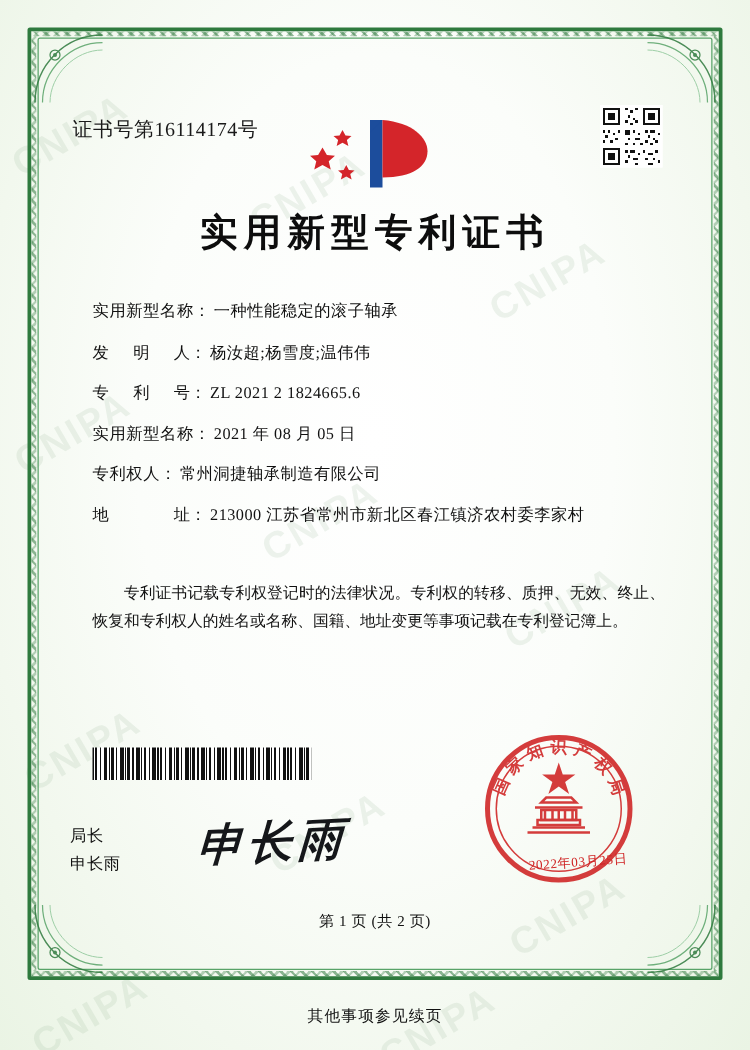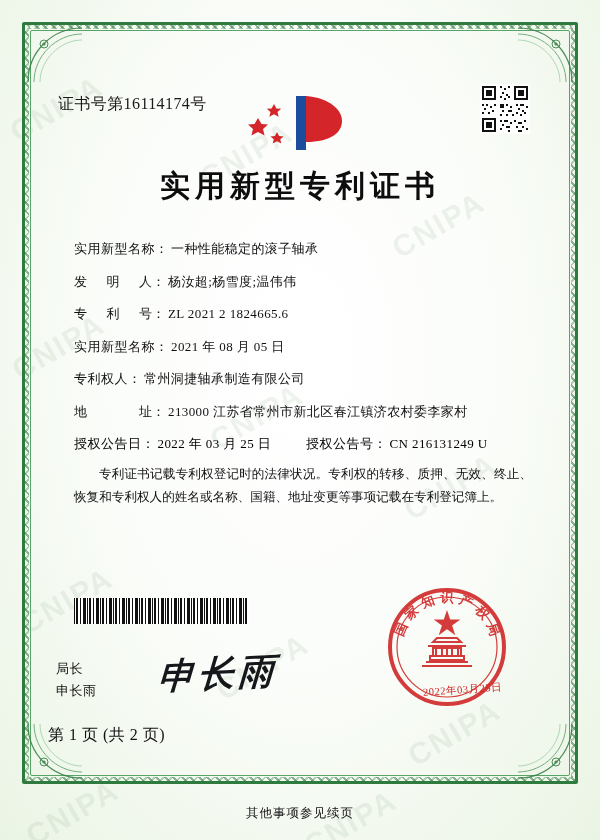--- a/index.html
+++ b/index.html
@@ -243,22 +243,22 @@
     font-weight: bold;
     color: #15171a;
     letter-spacing: 4px;
     transform: rotate(-3deg) skewX(-6deg);
   }
 
   .page-num {
     position: absolute;
     left: 0; right: 0;
     bottom: 14px;
-    text-align: left;
-    font-size: 16px;
+    text-align: center;
+    font-size: 12px;
     color: #111;
     letter-spacing: 0.5px;
   }
 
   .footer-note {
     position: absolute;
     left: 0; right: 0;
     bottom: 18px;
     text-align: center;
     font-size: 12.5px;
@@ -434,28 +434,20 @@
         <span class="f-colon">：</span>
         <span class="f-value">常州洞捷轴承制造有限公司</span>
       </div>
 
       <div class="field-row">
         <span class="f-label spread">地址</span>
         <span class="f-colon">：</span>
         <span class="f-value">213000 江苏省常州市新北区春江镇济农村委李家村</span>
       </div>
 
-      <div class="dual-row">
-        <div class="dual-left">
-          <span class="f-label">授权公告日</span><span class="f-colon">：</span><span class="f-value">2022 年 03 月 25 日</span>
-        </div>
-        <div class="dual-right">
-          <span class="f-label">授权公告号</span><span class="f-colon">：</span><span class="f-value">CN 216131249 U</span>
-        </div>
-      </div>
 
     </div>
 
     <div class="paragraphs">
       <p>专利证书记载专利权登记时的法律状况。专利权的转移、质押、无效、终止、恢复和专利权人的姓名或名称、国籍、地址变更等事项记载在专利登记簿上。</p>
     </div>
 
     <div class="barcode"></div>
 
     <div class="director">

